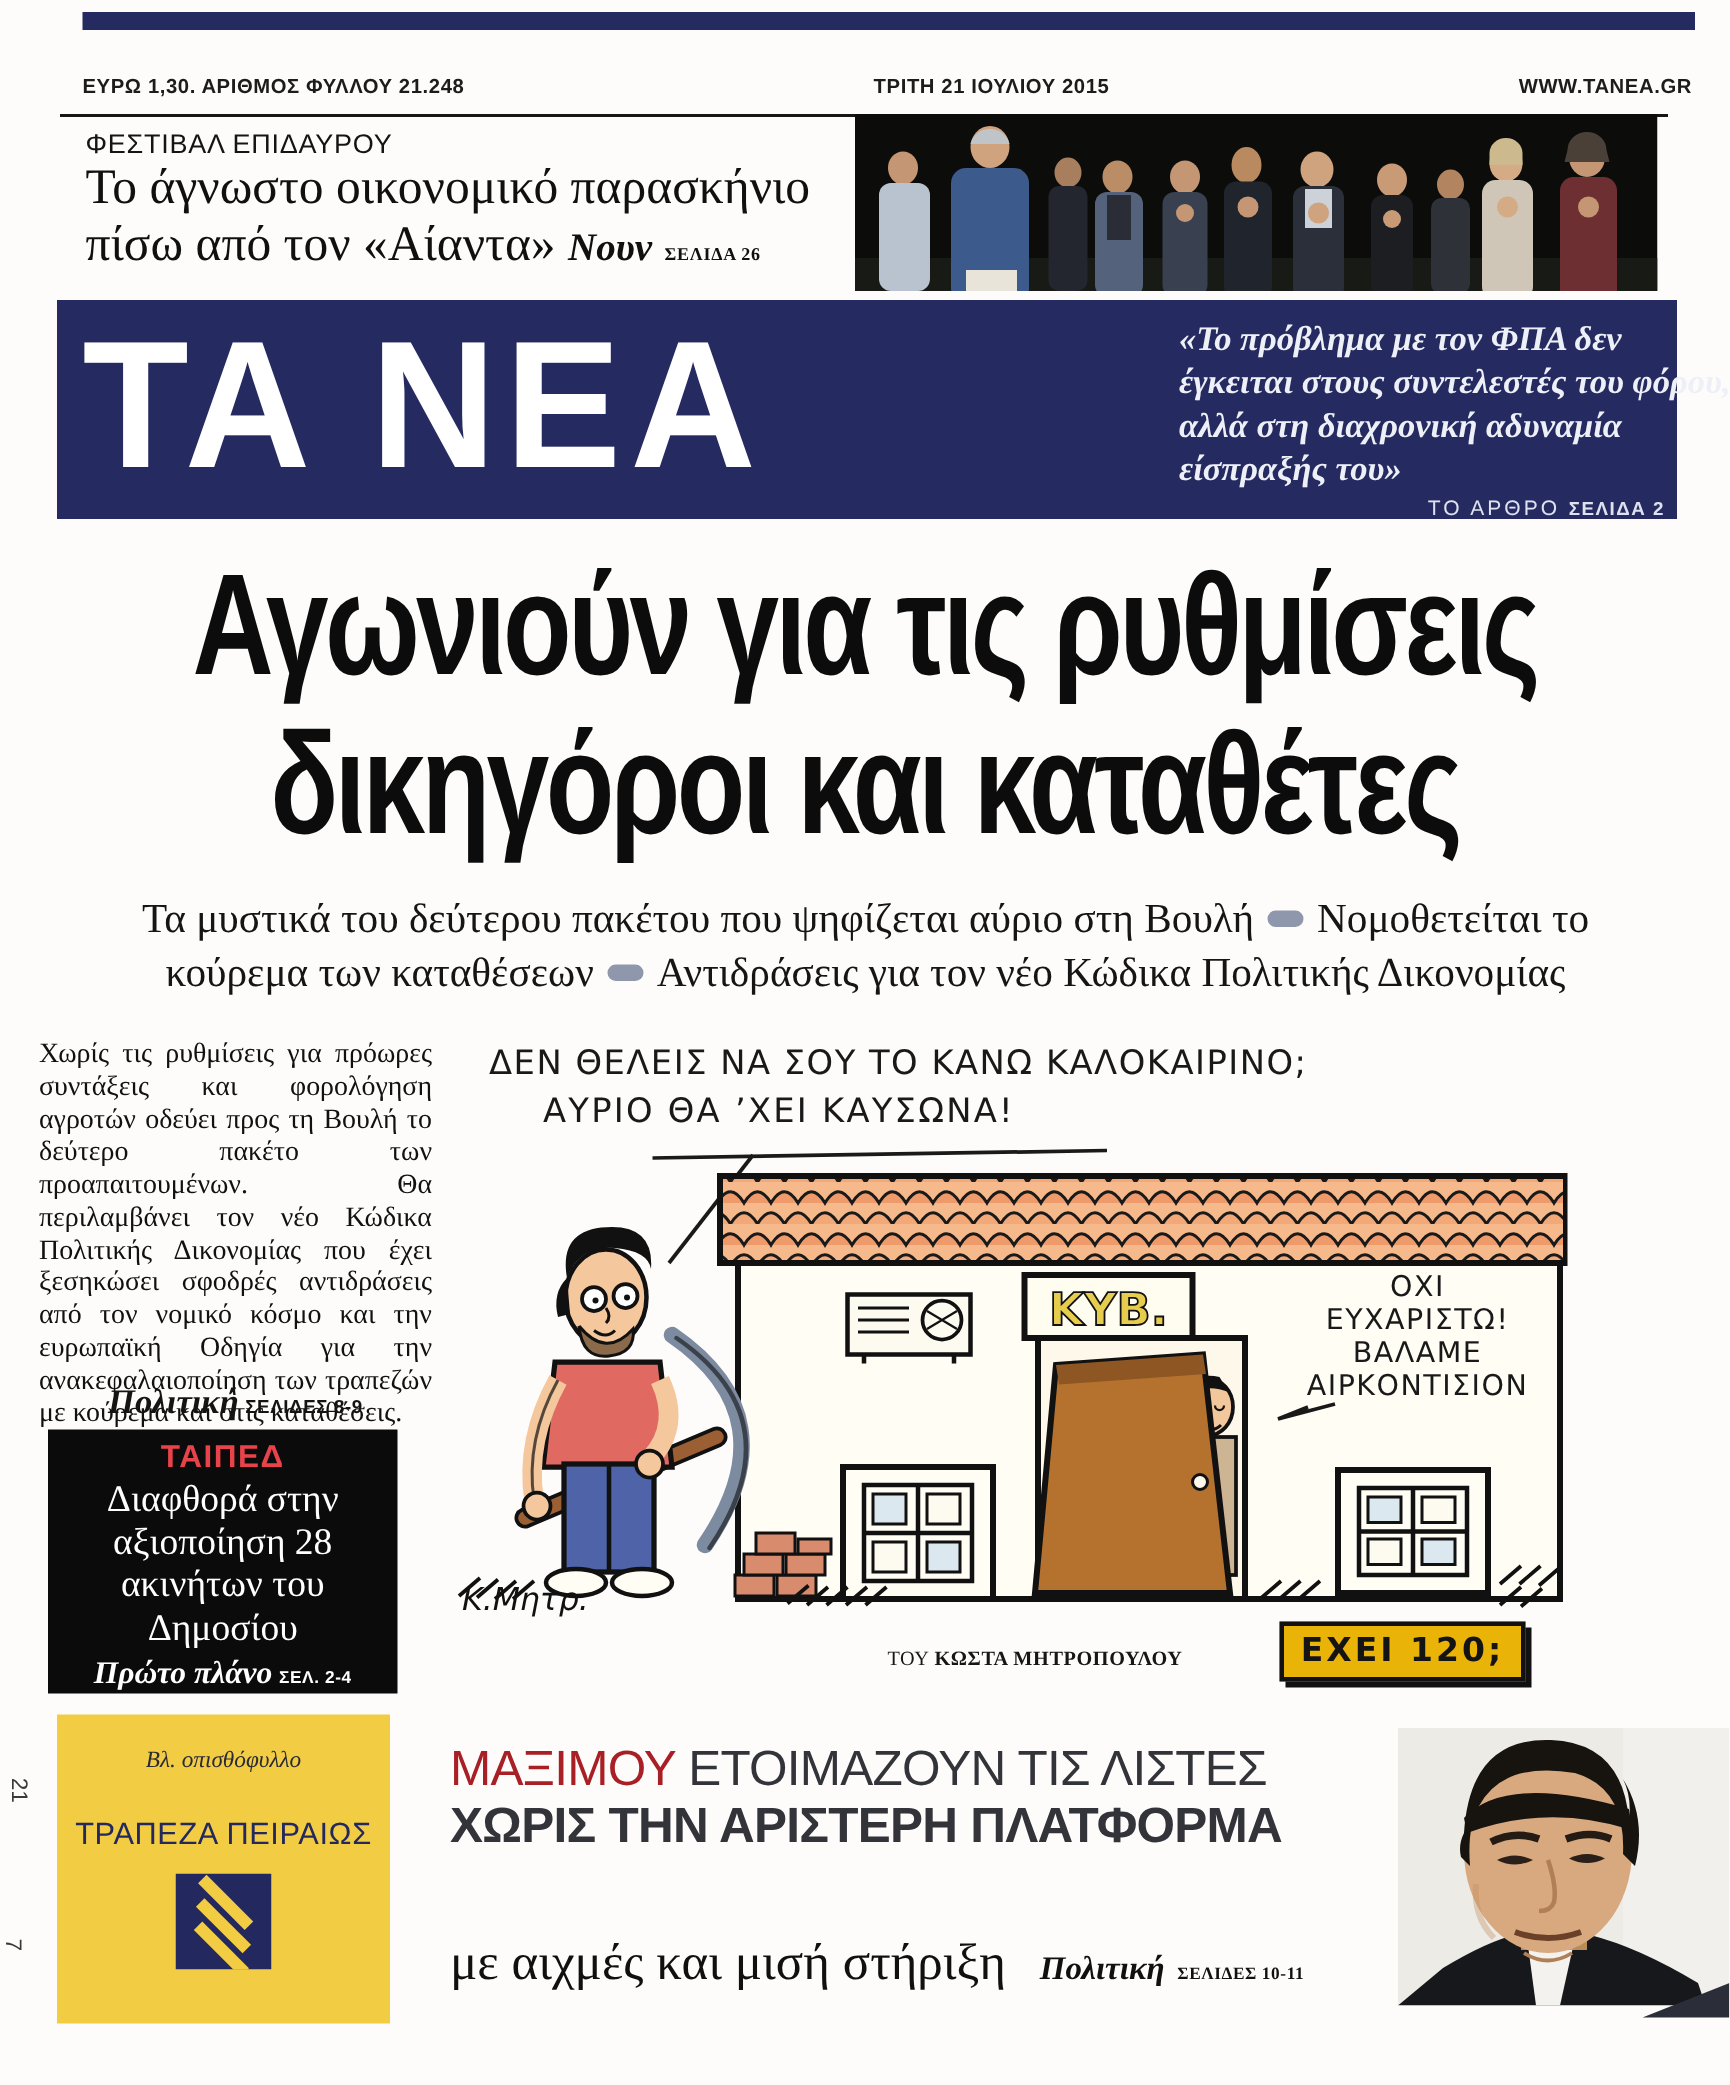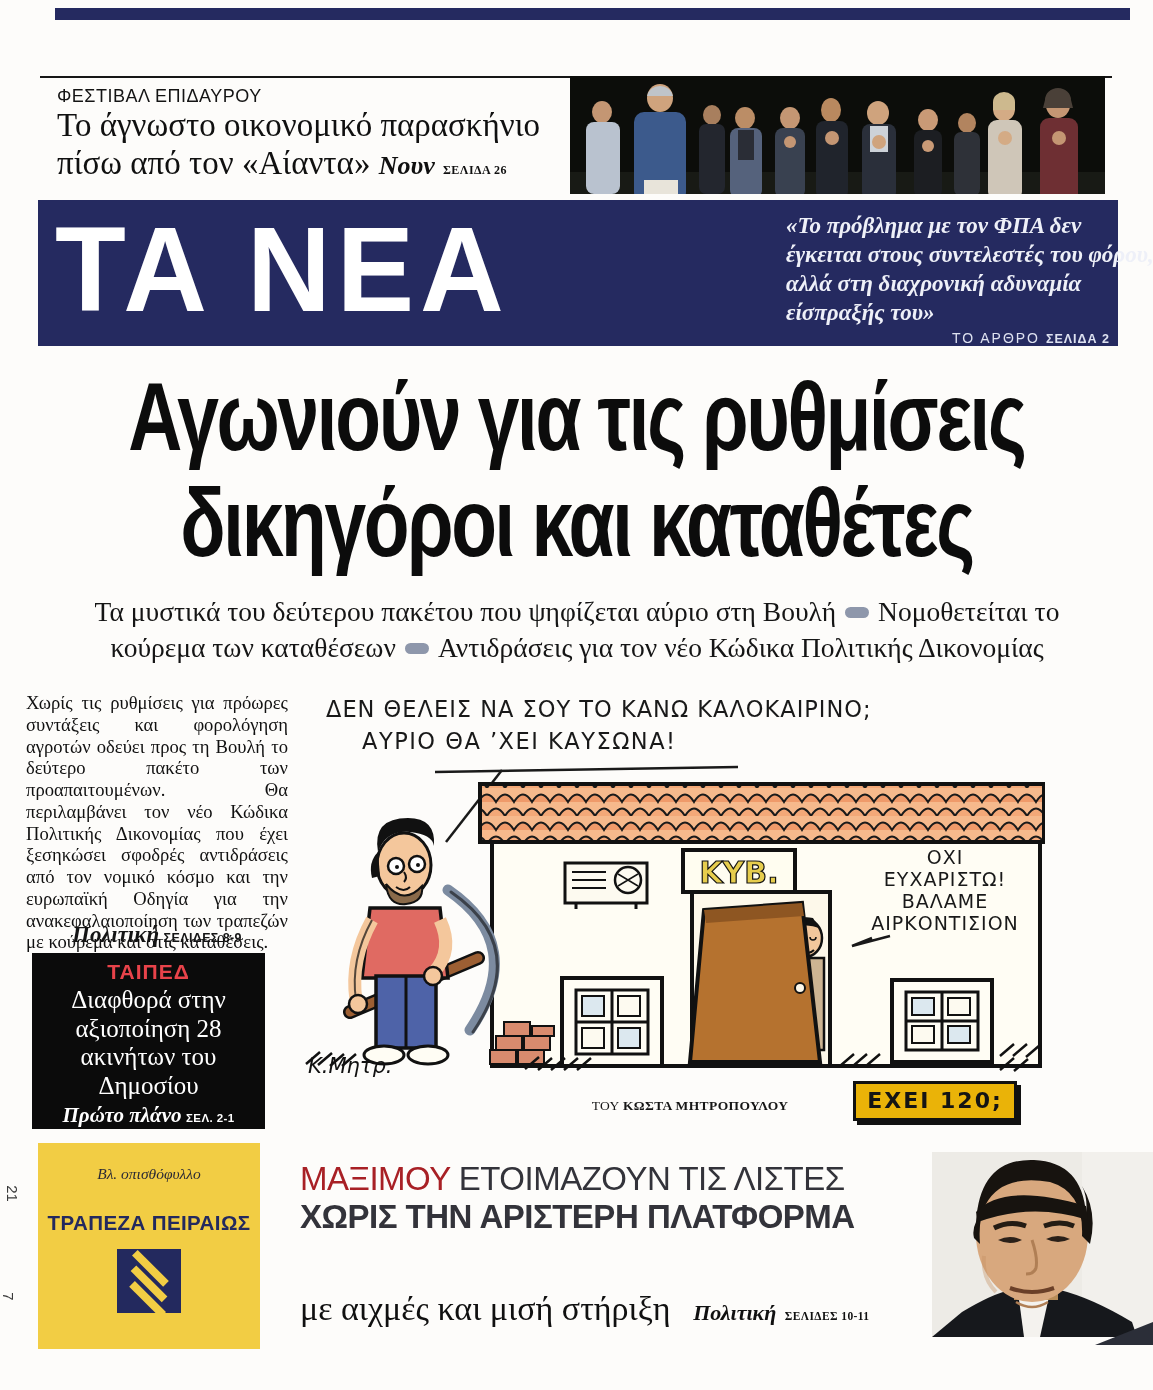--- a/index.html
+++ b/index.html
@@ -67,21 +67,21 @@
   #cartoon{left:300px;top:760px;width:745px;height:320px;}
   #meter{left:853px;top:1081px;width:158px;height:34px;border:3.5px solid #111;
          box-shadow:4px 4px 0 #111;background:#eab308;text-align:center;line-height:34px;
          font-family:"DejaVu Sans",sans-serif;font-size:22px;letter-spacing:2px;font-weight:bold;}
   #credit{left:540px;top:1098px;width:300px;text-align:center;font-family:"Liberation Serif",serif;
           font-size:13.5px;letter-spacing:.4px;color:#161616;}
 
   
   #piraeus{left:38px;top:1143px;width:222px;height:206px;background:#f2cd44;text-align:center;}
   #piraeus-note{margin-top:22px;font-family:"Liberation Serif",serif;font-style:italic;font-size:15.5px;color:#2a2a34;}
-  #piraeus-brand{margin-top:28px;font-size:20.5px;font-weight:bold;color:#23295e;letter-spacing:.4px;}
+  #piraeus-brand{margin-top:28px;font-size:20.5px;font-weight:normal;color:#23295e;letter-spacing:.4px;}
   #piraeus-logo{margin-top:14px;}
 
   
   #max-h1{left:300px;top:1160px;font-size:33px;font-weight:400;letter-spacing:-.5px;color:#33333a;}
   #max-h1 .red{color:#a82025;}
   #max-h2{left:300px;top:1198px;font-size:33px;font-weight:900;letter-spacing:-.5px;color:#33333a;}
   #max-s1{left:300px;top:1244px;font-family:"Liberation Serif",serif;font-size:34px;color:#101010;}
   #max-s2{left:300px;top:1290px;font-family:"Liberation Serif",serif;font-size:34px;color:#101010;}
   #max-ref{display:inline-block;margin-left:14px;vertical-align:baseline;}
   #max-ref .sec-serif{font-size:22px;}
@@ -96,20 +96,25 @@
   #fold2{top:1288px;}
 
   svg text{font-family:"DejaVu Sans",sans-serif;}
 </style>
 </head>
 <body>
 
 <div id="page">
 
   <div class="abs" id="topline"></div>
+  <div class="abs" id="topbar">
+    <span>ΕΥΡΩ 1,30. ΑΡΙΘΜΟΣ ΦΥΛΛΟΥ 21.248</span>
+    <span>ΤΡΙΤΗ 21 ΙΟΥΛΙΟΥ 2015</span>
+    <span>WWW.TANEA.GR</span>
+  </div>
   <div class="abs" id="toprule"></div>
 
   <div class="abs" id="fest-kicker">ΦΕΣΤΙΒΑΛ ΕΠΙΔΑΥΡΟΥ</div>
   <div class="abs" id="fest-head">
     <span>Το άγνωστο οικονομικό παρασκήνιο πίσω από τον «Αίαντα»</span>
     <span class="fest-sec">Νουν</span>
     <span class="fest-ref">ΣΕΛΙΔΑ 26</span>
   </div>
   <svg class="abs" id="fest-photo" viewBox="0 0 535 118">
     <rect width="535" height="118" fill="#0c0d0a"></rect>
@@ -194,21 +199,21 @@
   <div class="abs" id="lead-ref">
     <span class="sec-serif">Πολιτική</span>
     <span class="ref-sans">ΣΕΛΙΔΕΣ 8-9</span>
   </div>
 
   <div class="abs" id="taiped">
     <div id="taiped-kicker">ΤΑΙΠΕΔ</div>
     <div id="taiped-head">Διαφθορά στην αξιοποίηση 28 ακινήτων του Δημοσίου</div>
     <div id="taiped-ref">
       <span class="sec-serif">Πρώτο πλάνο</span>
-      <span class="ref-sans">ΣΕΛ. 2-1</span>
+      <span class="ref-sans">ΣΕΛ. 2-4</span>
     </div>
   </div>
 
   <div class="abs" id="speech1">ΔΕΝ ΘΕΛΕΙΣ ΝΑ ΣΟΥ ΤΟ ΚΑΝΩ ΚΑΛΟΚΑΙΡΙΝΟ;</div>
   <div class="abs" id="speech2">ΑΥΡΙΟ ΘΑ ’ΧΕΙ ΚΑΥΣΩΝΑ!</div>
 
   <svg class="abs" id="cartoon" viewBox="0 0 745 320">
     <defs>
       <pattern id="tiles" width="36" height="28" patternUnits="userSpaceOnUse">
         <rect width="36" height="28" fill="#f6b98c"></rect>

